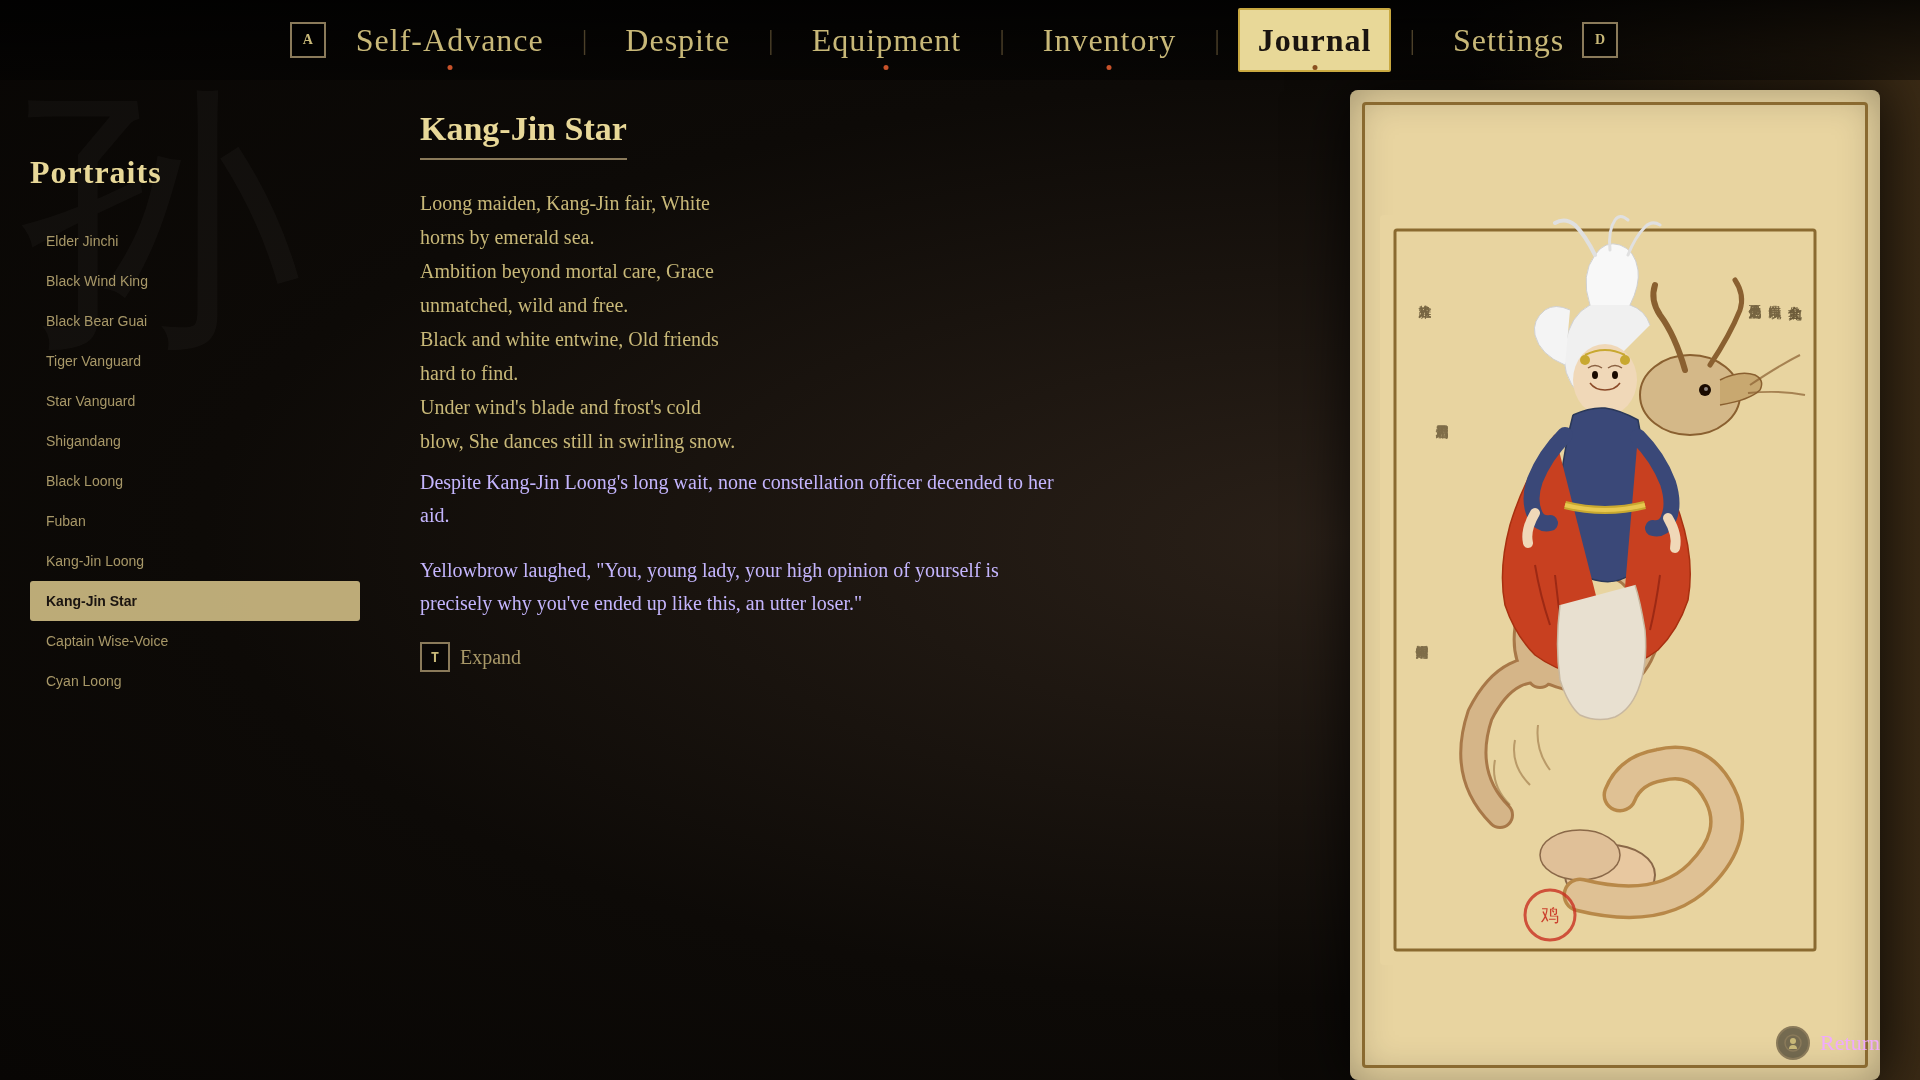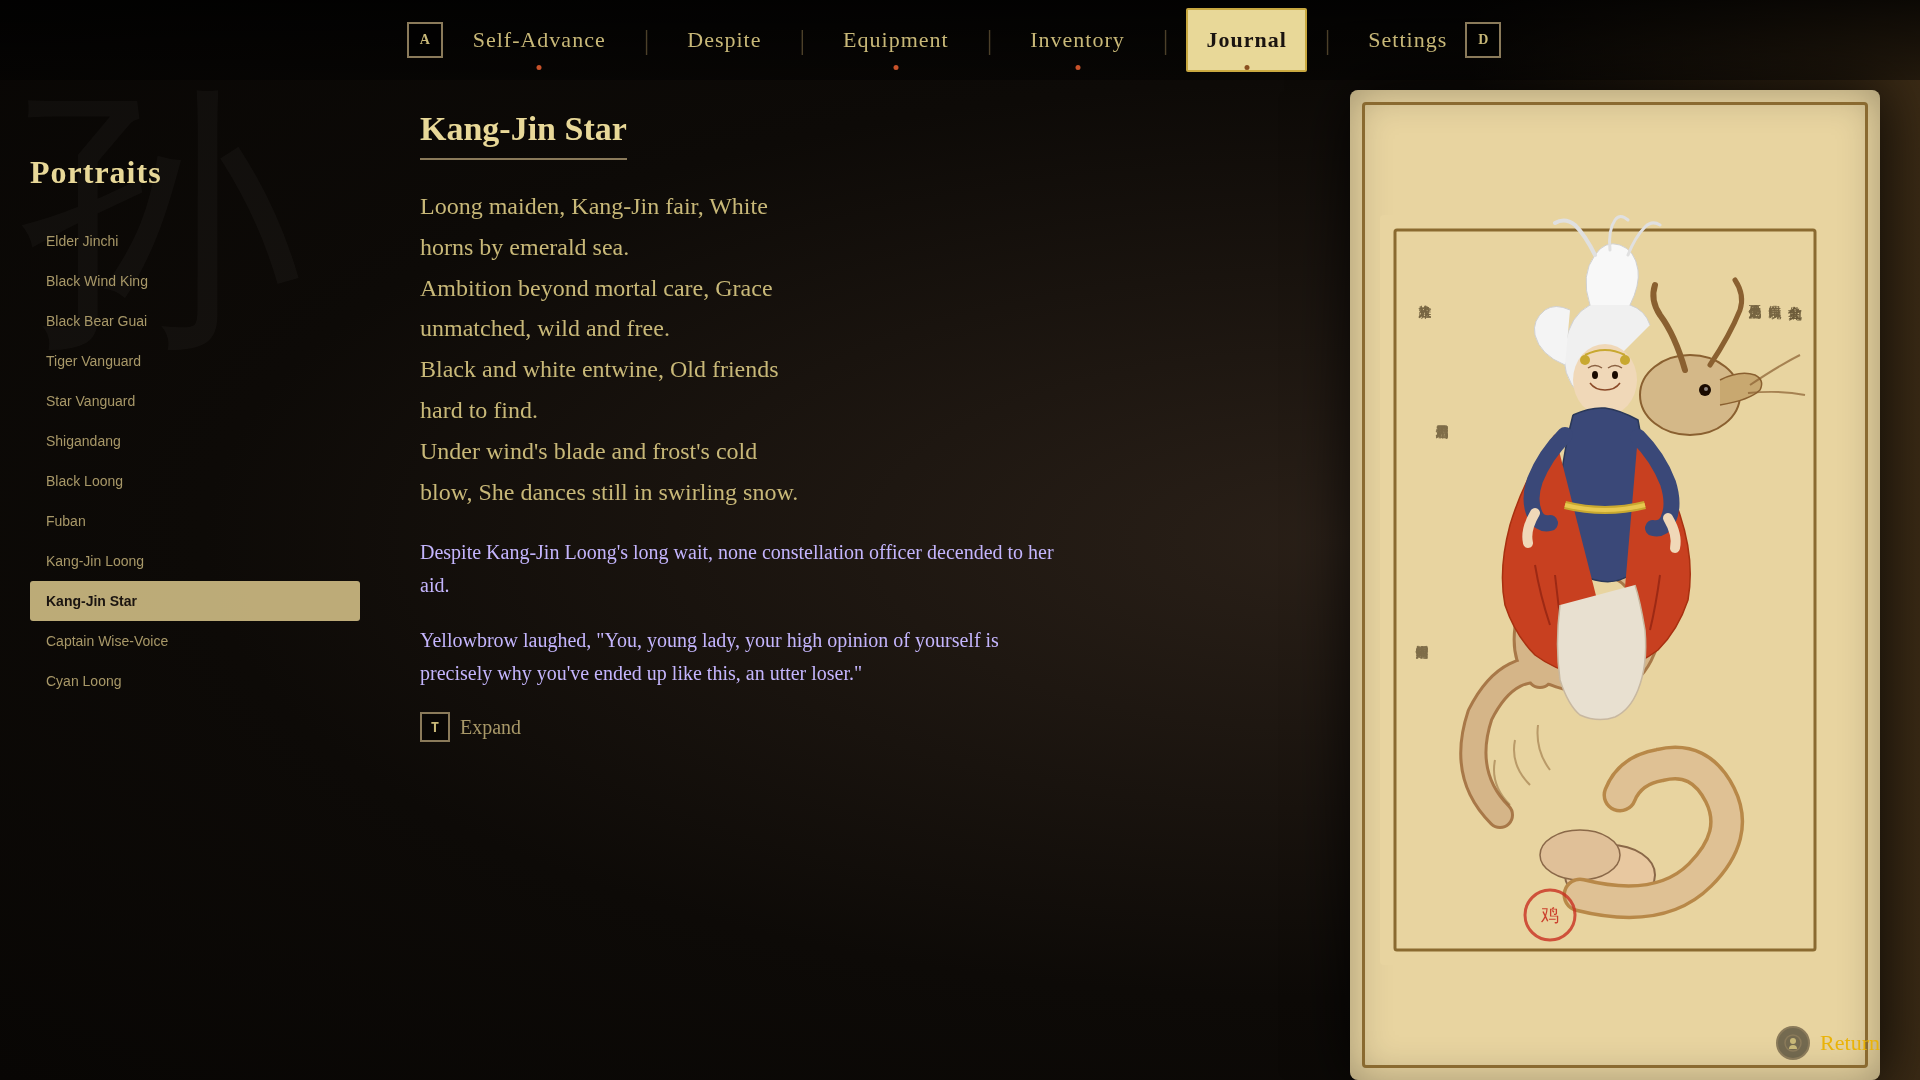--- a/index.html
+++ b/index.html
@@ -70,21 +70,21 @@
 
     .nav-separator {
       color: #6a5a3a;
       font-size: 28px;
       margin: 0 20px;
       opacity: 0.7;
     }
 
     .nav-item {
       color: #c8b878;
-      font-size: 22px;
+      font-size: 32px;
       letter-spacing: 1px;
       cursor: pointer;
       padding: 0 18px;
       height: 100%;
       display: flex;
       align-items: center;
       position: relative;
       font-family: 'Georgia', serif;
       transition: color 0.2s;
     }
@@ -188,24 +188,24 @@
       font-size: 34px;
       font-family: 'Georgia', serif;
       margin-bottom: 6px;
       border-bottom: 2px solid #8a7a5a;
       padding-bottom: 10px;
       display: inline-block;
     }
 
     .entry-poem {
       color: #c8b878;
-      font-size: 24px;
+      font-size: 20px;
       font-family: 'Georgia', serif;
       line-height: 1.7;
-      margin: 20px 0 24px 0;
+      margin: 20px 0 8px 0;
       font-style: normal;
     }
 
     .entry-body {
       color: #c4b5fd;
       font-size: 20px;
       font-family: 'Georgia', serif;
       line-height: 1.65;
     }
 
@@ -289,21 +289,21 @@
     }
 
     
     .return-btn {
       position: absolute;
       bottom: 20px;
       right: 40px;
       display: flex;
       align-items: center;
       gap: 10px;
-      color: #eab308;
+      color: #f0abfc;
       font-size: 22px;
       font-family: 'Georgia', serif;
       cursor: pointer;
       z-index: 20;
     }
 
     .return-icon {
       width: 34px;
       height: 34px;
       border-radius: 50%;

